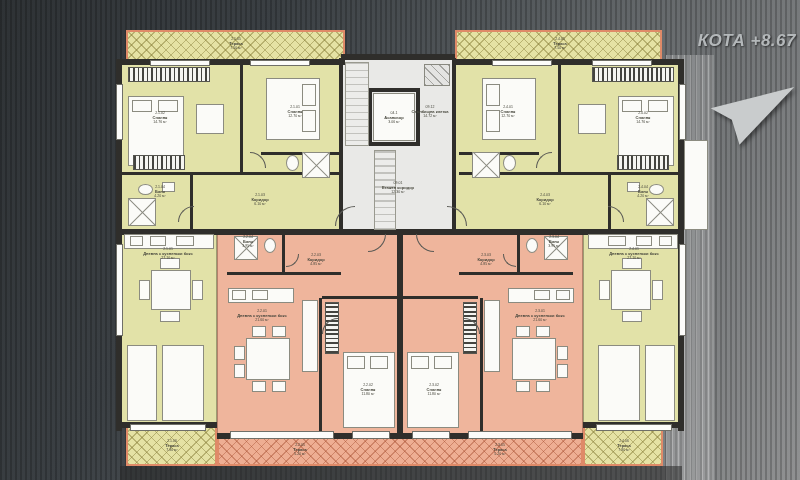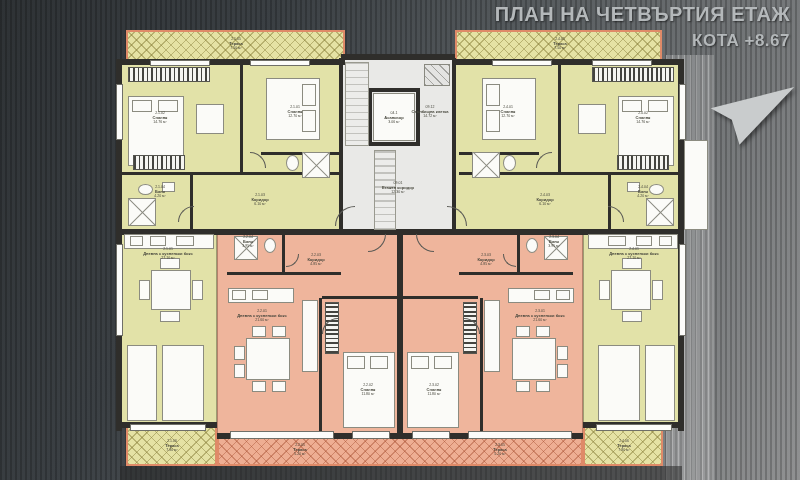--- a/index.html
+++ b/index.html
@@ -35,30 +35,29 @@
   .xbox{overflow:hidden;}
   .xbox::before,.xbox::after{content:"";position:absolute;left:-25%;right:-25%;top:50%;height:1px;background:#8a8a80;}
   .xbox::before{transform:rotate(45deg);} .xbox::after{transform:rotate(-45deg);}
   .door{border-top:1px solid #5a5a55;border-left:1px solid #5a5a55;border-top-left-radius:100%;}
   .lbl{transform:translate(-50%,-50%);text-align:center;color:#46463c;line-height:1.25;white-space:nowrap;}
   .lbl div:nth-child(1){font-size:3.5px;}
   .lbl div:nth-child(2){font-size:4px;font-weight:bold;}
   .lbl div:nth-child(3){font-size:3.5px;}
   .title1{position:absolute;top:3px;right:10px;font-size:20px;font-weight:bold;color:#b4b8ba;
     letter-spacing:.5px;text-shadow:1px 1px 2px rgba(0,0,0,.55);}
-  .title2{position:absolute;top:31px;right:10px;font-size:17px;font-weight:bold;color:#b4b8ba;
-    letter-spacing:.5px;text-shadow:1px 1px 2px rgba(0,0,0,.55);}
+  .title2{position:absolute;top:31px;right:4px;font-size:17px;font-weight:bold;color:#b4b8ba;
+    letter-spacing:.5px;text-shadow:1px 1px 2px rgba(0,0,0,.55);font-style:italic;}
   .north{position:absolute;left:703px;top:72px;width:96px;height:80px;
     filter:drop-shadow(2px 3px 2px rgba(0,0,0,.45));}
 </style>
 </head>
 <body>
 
 <div class="stage">
-  <div class="title1">ПЛАН НА ЧЕТВЪРТИЯ ЕТАЖ</div>
   <div class="title2">КОТА +8.67</div>
   <svg class="north" viewBox="0 0 100 80">
     <polygon points="95,14 8,36 30,48 38,74" fill="#c9cccd"></polygon>
   </svg>
   <div id="plan" class="abs" style="left:0;top:0;width:800px;height:480px;">
       <div class="abs bgpanel" style="left: 666px; top: 55px; width: 48px; height: 425px;"></div>
       <div class="abs underbar" style="left: 120px; top: 466px; width: 562px; height: 14px;"></div>
       <div class="abs hatch-yellow terrace" style="left: 126px; top: 30px; width: 219px; height: 32px;"></div>
       <div class="abs hatch-yellow terrace" style="left: 455px; top: 30px; width: 207px; height: 32px;"></div>
       <div class="abs room-yellow" style="left: 120px; top: 62px; width: 225px; height: 170px;"></div>

